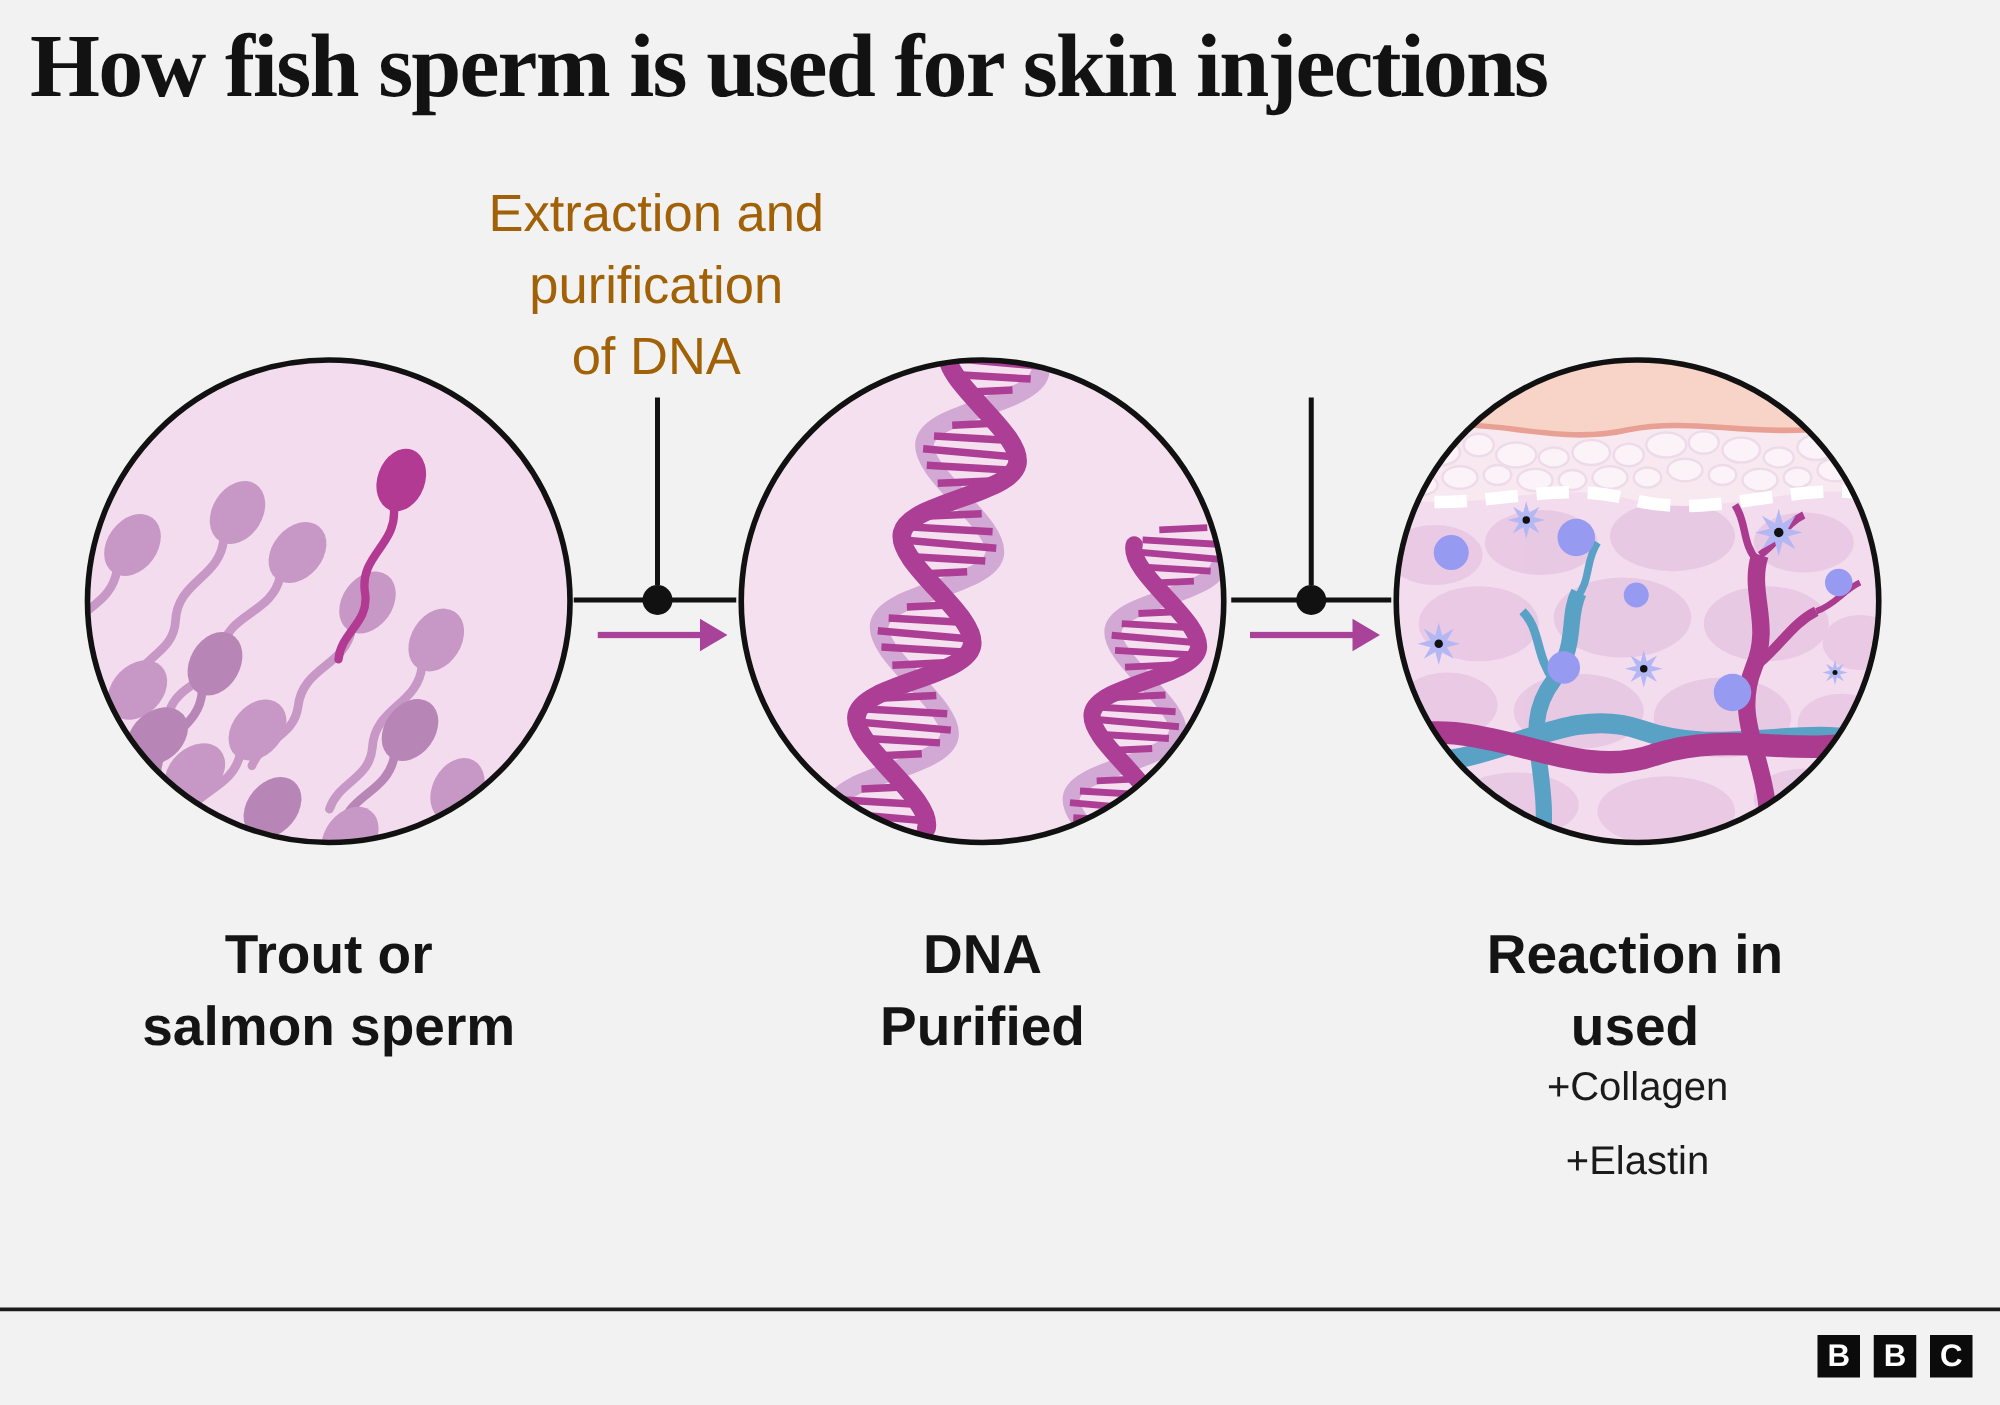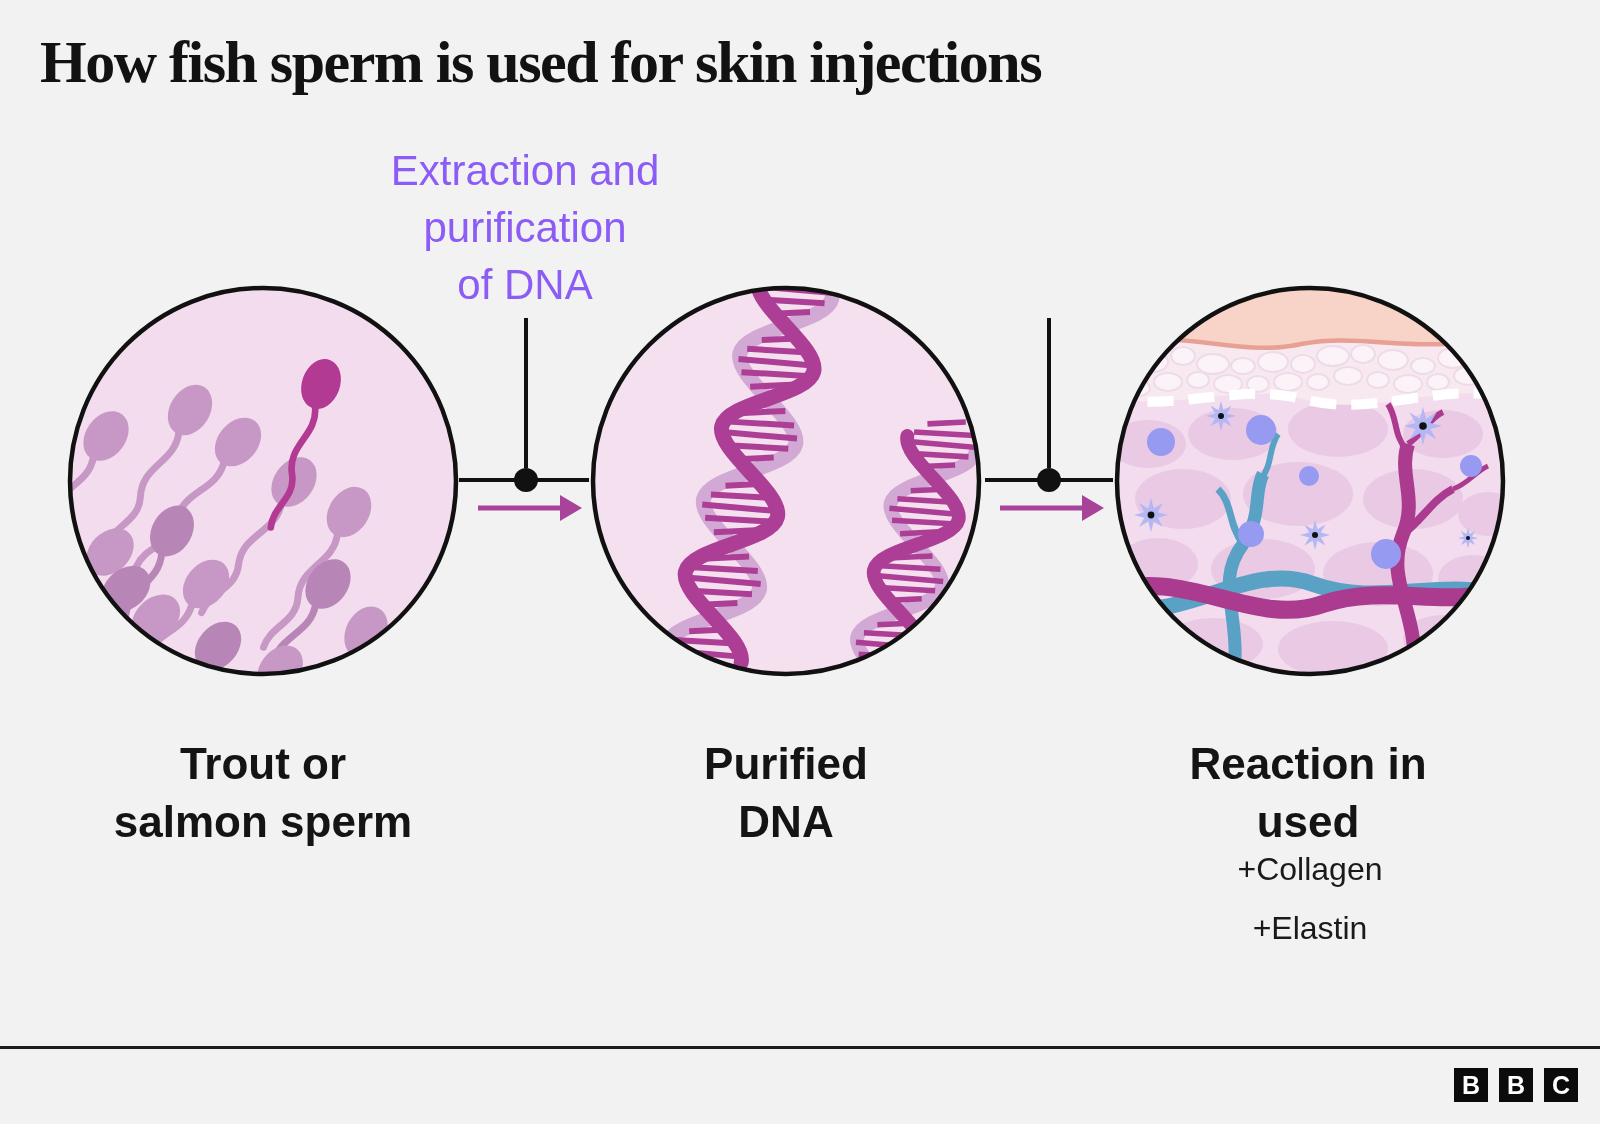--- a/index.html
+++ b/index.html
@@ -3,39 +3,39 @@
 <meta charset="utf-8">
 <style>
   html,body{margin:0;padding:0;}
   .canvas{
     position:relative; width:1600px; height:1124px;
     background:#f3f2f2; overflow:hidden;
     font-family:"Liberation Sans","DejaVu Sans",sans-serif;
     color:#161616;
   }
   .title{
-    position:absolute; left:24px; top:10px; margin:16px;
+    position:absolute; left:24px; top:10px; margin:0;
     font-family:"Liberation Serif","DejaVu Serif",serif;
-    font-weight:bold; font-size:60px; letter-spacing:-1.5px;
+    font-weight:bold; font-size:72px; letter-spacing:-1.5px;
     color:#121212; line-height:1.2; white-space:nowrap;
   }
   .circle{ position:absolute; width:394px; height:394px; }
   .circle svg{ display:block; width:394px; height:394px; }
   .c1{ left:66px;  top:284px; }
   .c2{ left:589px; top:284px; }
   .c3{ left:1113px;top:284px; }
 
   .hline{ position:absolute; height:4px; background:#111; }
   .vline{ position:absolute; width:4px;  background:#111; }
   .dot{ position:absolute; width:24px; height:24px; border-radius:50%; background:#111; }
   .arrow{ position:absolute; width:104px; height:28px; }
 
   .conn-label{
     position:absolute; text-align:center;
-    font-size:42px; line-height:57px; color:#8b5cf6;
+    font-size:42px; line-height:57px; color:#a16207;
   }
   .step-label{
     position:absolute; text-align:center;
     font-size:44px; line-height:58px; font-weight:bold; color:#141414;margin-top:29px;
   }
   .results{
     position:absolute; left:1090px; top:840px; width:440px;
     text-align:center; font-size:32px; line-height:59px; color:#1a1a1a;
   }
   .rule{ position:absolute; left:0; top:1046px; width:1600px; height:3px; background:#1c1c1c; }
@@ -303,22 +303,22 @@
   <svg class="arrow" style="left:1000px; top:494px;" viewBox="0 0 104 28">
     <rect x="0" y="11.5" width="84" height="5" fill="#a84399"></rect>
     <polygon points="82,1 104,14 82,27" fill="#a84399"></polygon>
   </svg>
 
   <div class="step-label" style="left:63px; top:706px; width:400px;">
     <div>Trout or</div>
     <div>salmon sperm</div>
   </div>
   <div class="step-label" style="left:586px; top:706px; width:400px;">
+    <div>DNA</div>
     <div>Purified</div>
-    <div>DNA</div>
   </div>
   <div class="step-label" style="left:1108px; top:706px; width:400px;">
     <div>Reaction in</div>
     <div>used</div>
   </div>
 
   <div class="results">
     <div>+Collagen</div>
     <div>+Elastin</div>
   </div>

